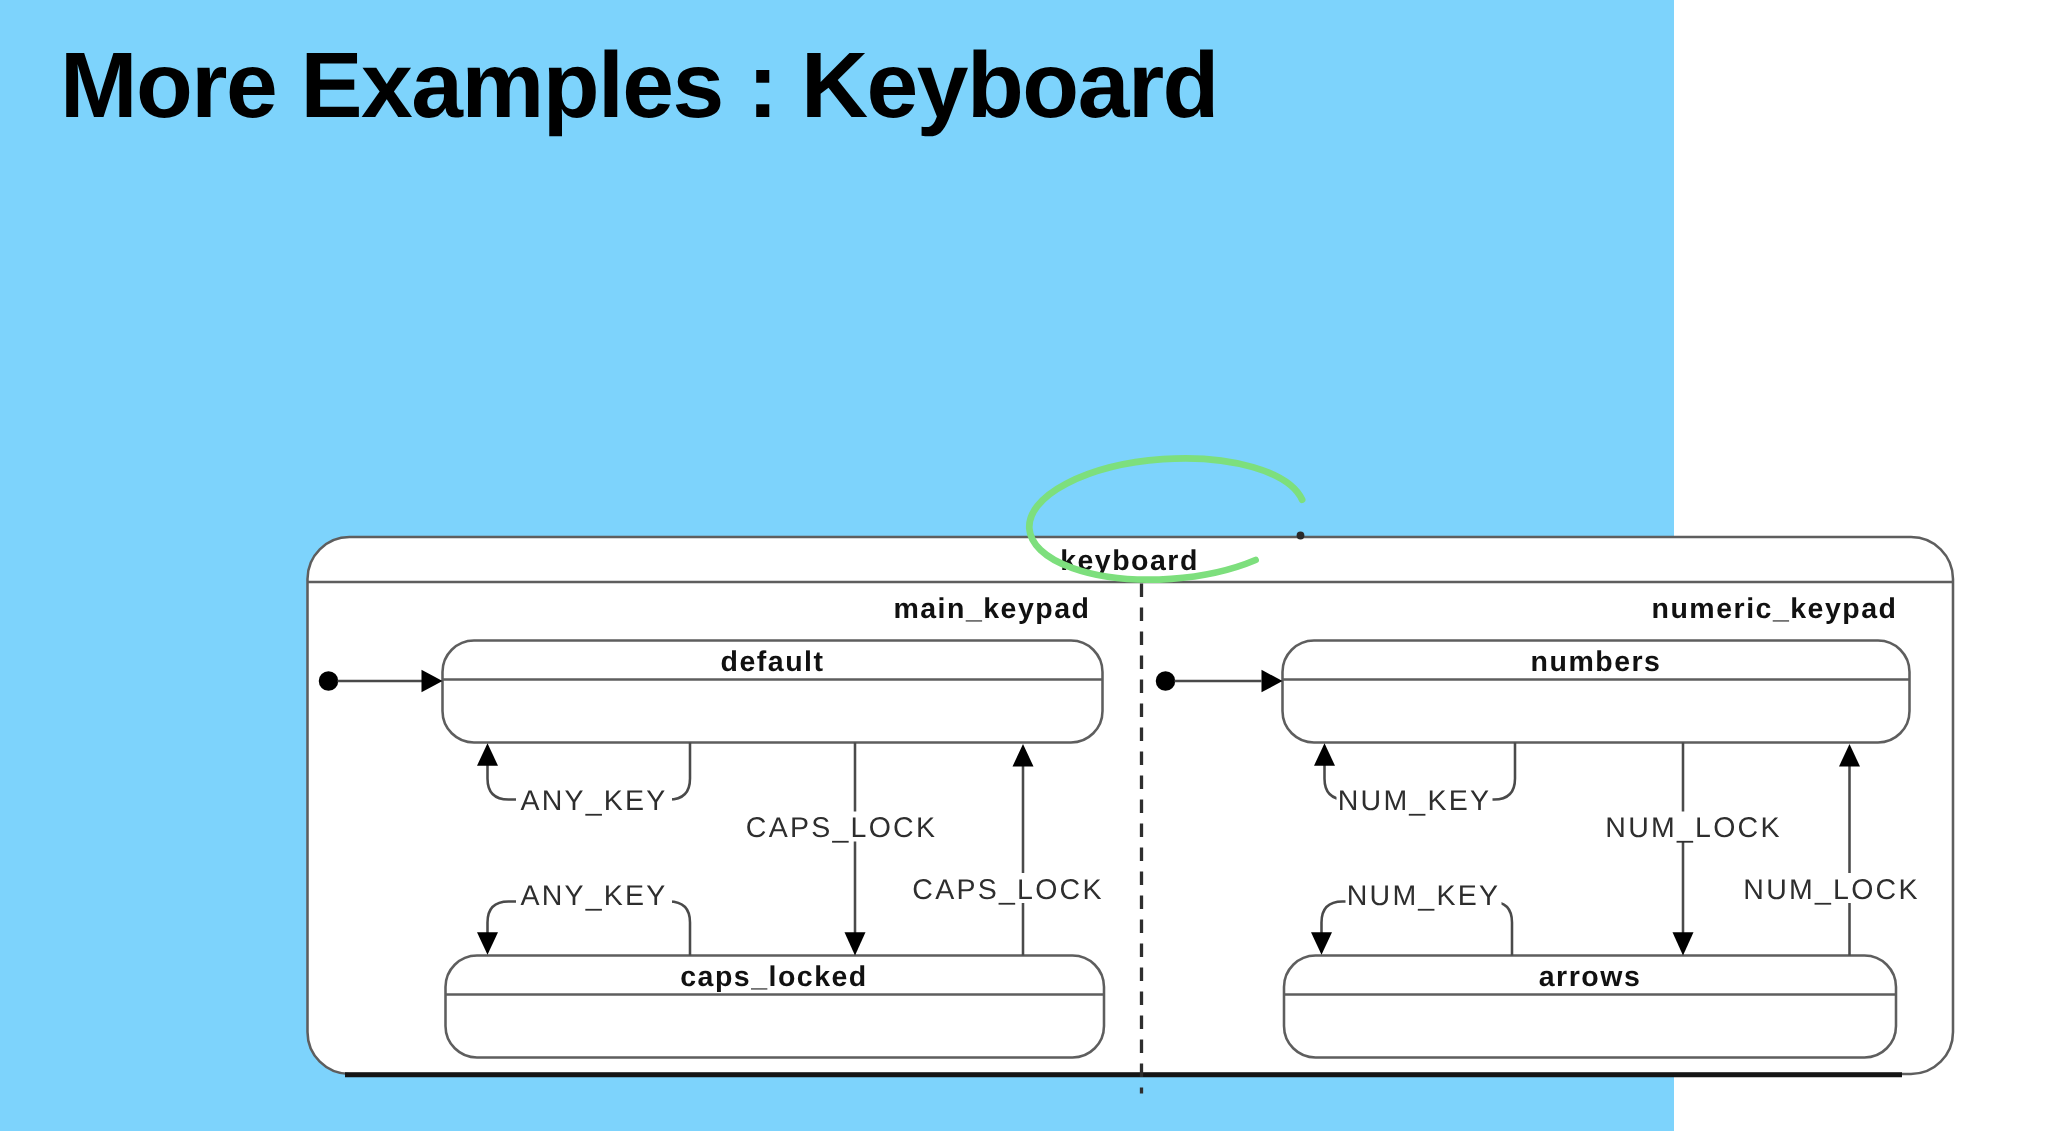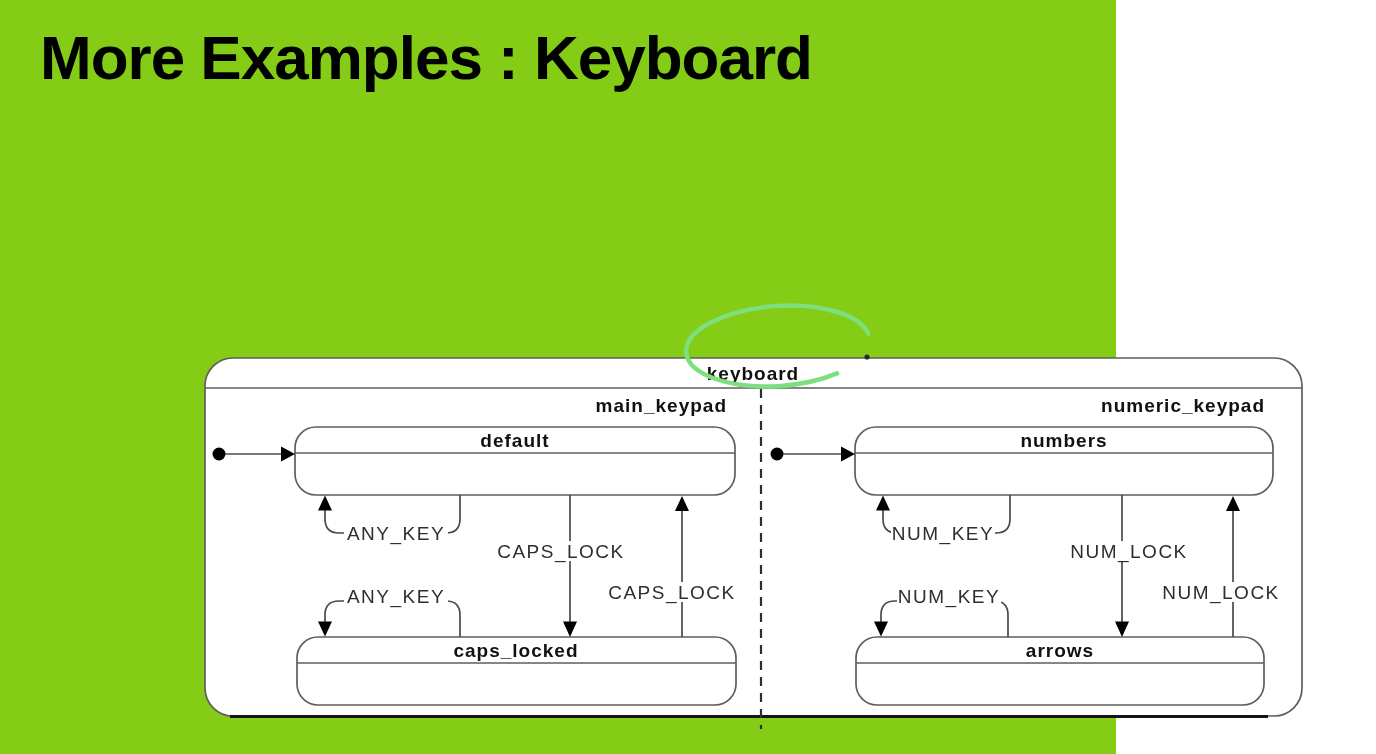--- a/index.html
+++ b/index.html
@@ -2,21 +2,21 @@
 <html><head>
 <meta charset="utf-8">
 <style>
   html, body {
     margin: 0; padding: 0;
     width: 1376px; height: 754px;
     background: #ffffff;
     overflow: hidden;
     font-family: "Liberation Sans", sans-serif;
   }
-  .slide { position: relative; width: 1116px; height: 754px; background: #84cc16; text-align: right; }
+  .slide { position: relative; width: 1116px; height: 754px; background: #7dd3fc; text-align: right; }
   .slide-title {
     position: absolute; left: 40px; top: 22px;
     font-size: 62px; font-weight: bold; color: #000;
     letter-spacing: -1px; white-space: nowrap;
   }
   .diagram-svg { position: absolute; left: 0; top: 0; }
   .st-box   { fill: #ffffff; stroke: #5e5e5e; stroke-width: 1.7; }
   .st-line  { stroke: #5e5e5e; stroke-width: 1.7; }
   .tr-line  { stroke: #4a4a4a; stroke-width: 1.7; fill: none; }
   .tr-head  { fill: #000000; stroke: none; }

